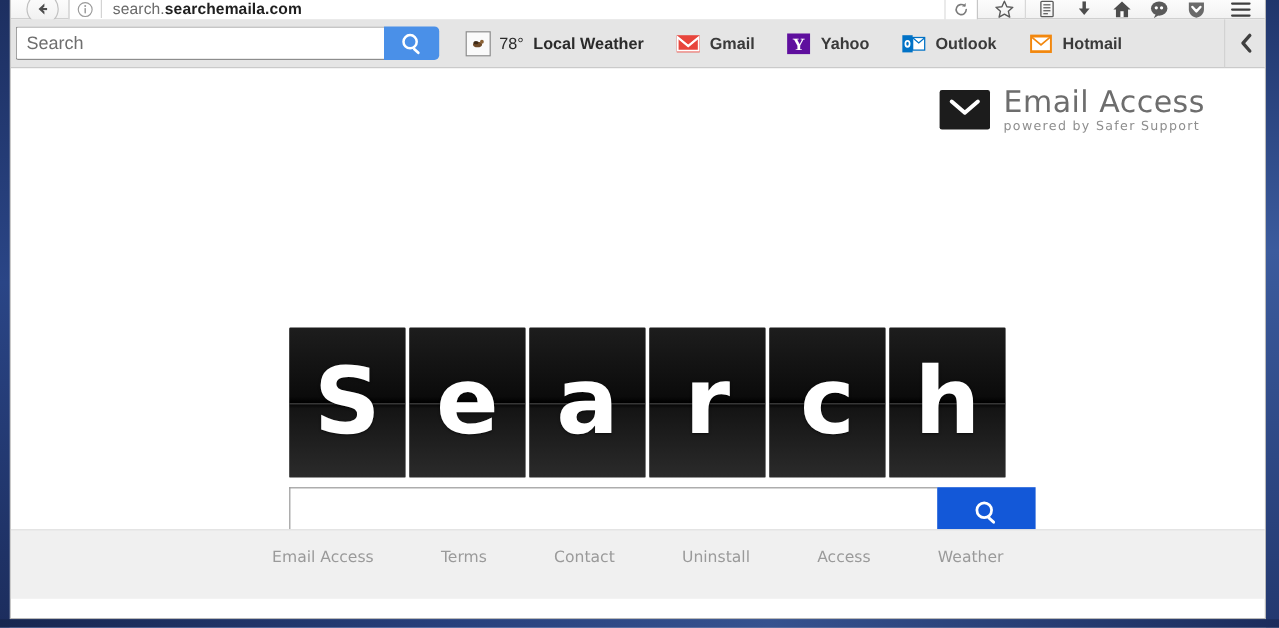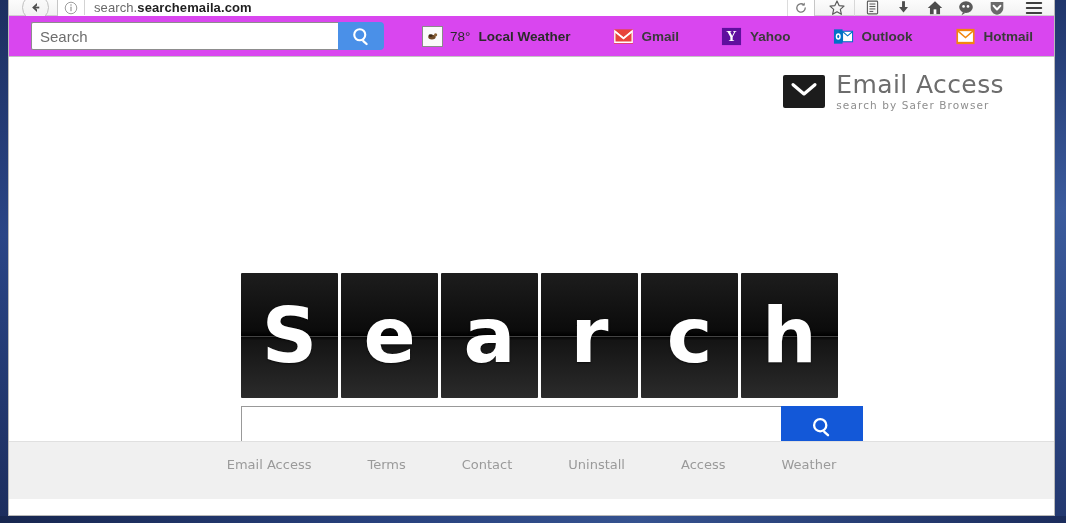--- a/index.html
+++ b/index.html
@@ -82,24 +82,24 @@
   }
   #toolbar-icons { display: flex; align-items: center; gap: 0px; flex: 0 0 auto; }
   #toolbar-icons .nav-btn { width: 31px; }
   #toolbar-sep { width: 1px; height: 18px; background: #d8d8d8; margin: 0 2px; }
   #menu-button { width: 32px; margin-left: 6px; }
 
   
   #ext-toolbar {
     position: relative;
     height: 41px;
-    background: #d946ef;
+    background: #e5e5e5;
     border-bottom: 1px solid #c4c4c4;
     display: flex; align-items: center;
-    padding-left: 22px;
+    padding-left: 4px;
     overflow: hidden;
   }
   #ext-search-wrap {
     display: flex; align-items: center;
     flex: 0 0 auto;
     margin-right: 22px;
   }
   #ext-search-input {
     width: 307px; height: 28px;
     border: 1px solid #8d8d8d;
@@ -123,21 +123,20 @@
   }
   .ext-link {
     display: flex; align-items: center;
     gap: 7px;
     flex: 0 0 auto;
     margin-right: 26px;
     font-size: 13.5px;
     color: #2b2b2b;
     white-space: nowrap;
     cursor: pointer;
-    margin-left: 16px;
   }
   .ext-link .lbl { font-weight: 700; }
   .ext-link .lbl.normal { font-weight: 700; color: #3a3a3a; }
   .weather-temp { font-weight: 400; color: #2b2b2b; margin-right: 1px; }
   .ico-box {
     width: 21px; height: 21px;
     border: 1px solid #8a8a8a;
     background: #fafafa;
     display: flex; align-items: center; justify-content: center;
     flex: 0 0 auto;
@@ -456,21 +455,21 @@
     <div id="page-main">
 
       <div id="brand-logo">
         <span id="brand-envelope">
           <svg width="28" height="20" viewBox="0 0 30 22">
             <path d="M3 4 L15 14.2 L27 4" fill="none" stroke="#ffffff" stroke-width="3.6" stroke-linecap="round" stroke-linejoin="round"></path>
           </svg>
         </span>
         <span id="brand-text">
           <span id="brand-title">Email Access</span>
-          <span id="brand-sub">search by Safer Browser</span>
+          <span id="brand-sub">powered by Safer Support</span>
         </span>
       </div>
 
       <div id="search-block">
         <div id="flipboard">
           <span class="flip-tile">
               <span class="ch">S</span>
             </span>
           <span class="flip-tile">
               <span class="ch">e</span>

